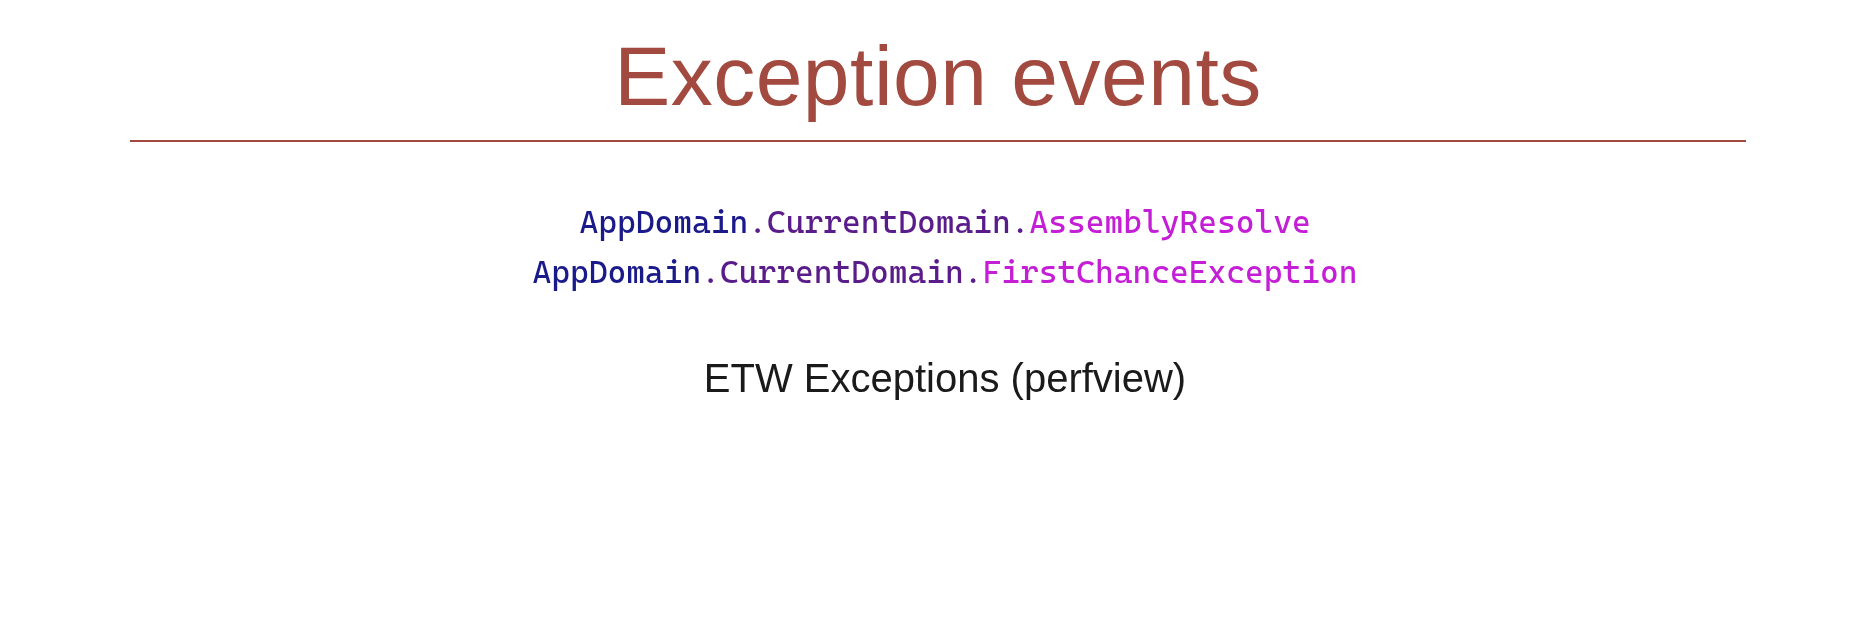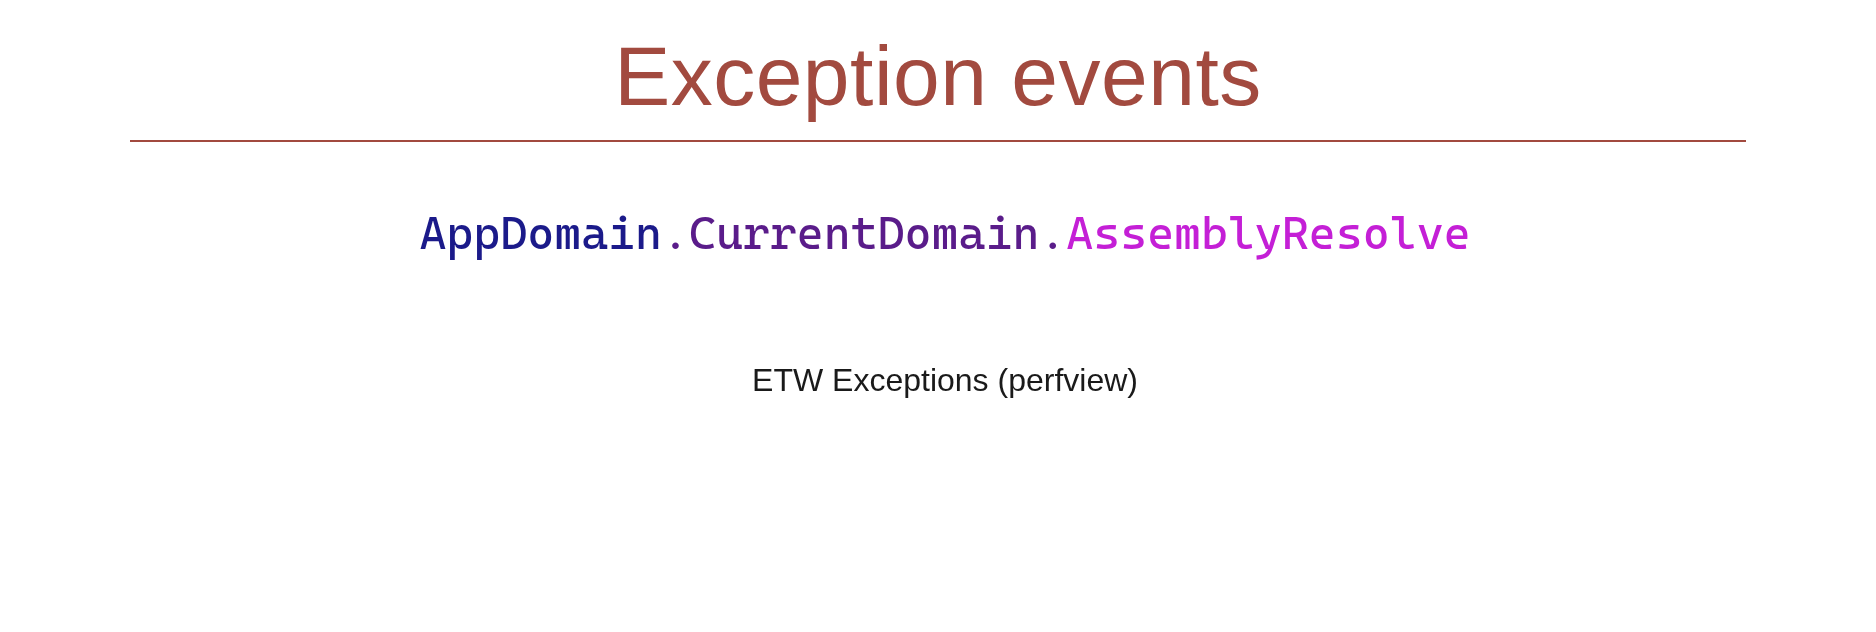--- a/index.html
+++ b/index.html
@@ -1,32 +1,35 @@
 <!DOCTYPE html>
 <html style="--title-color: #a24a3f; --rule-color: #a24a3f; --code-type-color: #1b1a8a; --code-member-color: #5a1c8a; --code-event-color: #c41fd6; --body-color: #1a1a1a;"><head>
 <meta charset="utf-8">
 <style>
   * { margin: 0; padding: 0; box-sizing: border-box; }
   html, body { width: 1876px; height: 632px; background: #ffffff; font-family: "Segoe UI", "Segoe UI Light", "Helvetica Neue", Arial, sans-serif; }
   .slide { position: relative; width: 1876px; height: 632px; padding: 30px 130px 0 130px; text-align: center; }
   .title { font-size: 84px; font-weight: 300; color: var(--title-color); line-height: 1.1; letter-spacing: 0.5px; }
   .rule { border: none; border-top: 2px solid var(--rule-color); margin-top: 18px; margin-bottom: 56px; }
   .code-block { padding-left: 14px; }
-  .code-line { font-family: "Consolas", "Cascadia Code", "Menlo", monospace; font-size: 46px; line-height: 1.55; white-space: nowrap; }
+  .code-line { font-family: "Consolas", "Cascadia Code", "Menlo", monospace; font-size: 32px; line-height: 1.55; white-space: nowrap; }
   .tok-type   { color: var(--code-type-color); }
   .tok-member { color: var(--code-member-color); }
   .tok-event  { color: var(--code-event-color); }
   .tok-dot    { color: var(--code-member-color); }
-  .body-text { font-size: 32px; color: var(--body-color); margin-top: 92px; padding-left: 14px; font-weight: 400; }
+  .body-text { font-size: 40px; color: var(--body-color); margin-top: 58px; padding-left: 14px; font-weight: 400; }
 </style>
 </head>
 <body>
 
 <div class="slide">
   <h1 class="title">Exception events</h1>
   <hr class="rule">
   <div class="code-block">
     <div class="code-line">
       <span class="tok-type">AppDomain</span><span class="tok-dot">.</span><span class="tok-member">CurrentDomain</span><span class="tok-dot">.</span><span class="tok-event">AssemblyResolve</span>
     </div>
+    <div class="code-line">
+      <span class="tok-type">AppDomain</span><span class="tok-dot">.</span><span class="tok-member">CurrentDomain</span><span class="tok-dot">.</span><span class="tok-event">FirstChanceException</span>
+    </div>
   </div>
   <p class="body-text">ETW Exceptions (perfview)</p>
 </div>
 
 </body></html>

